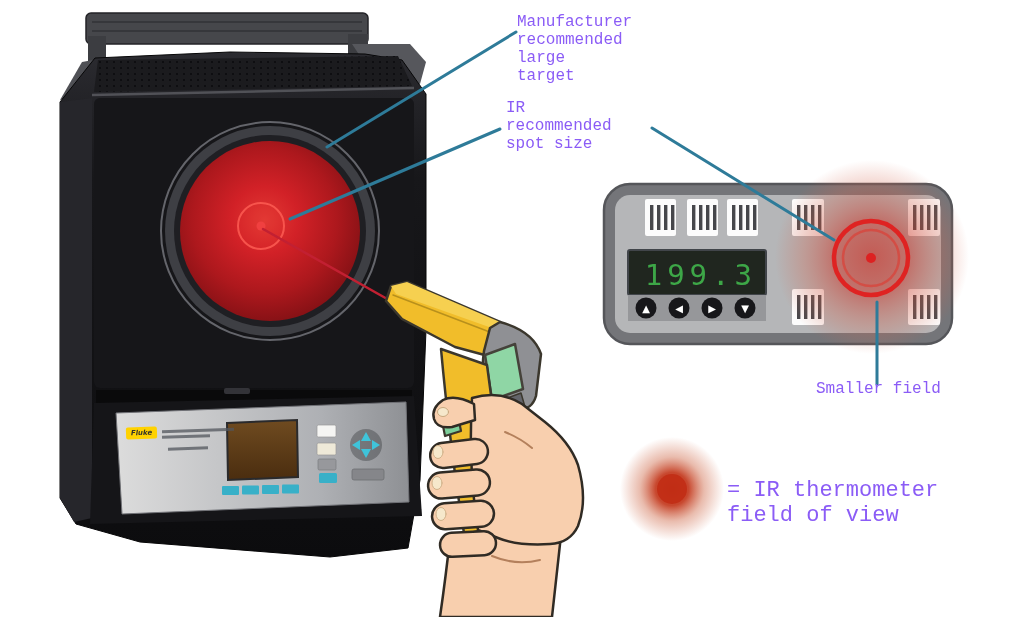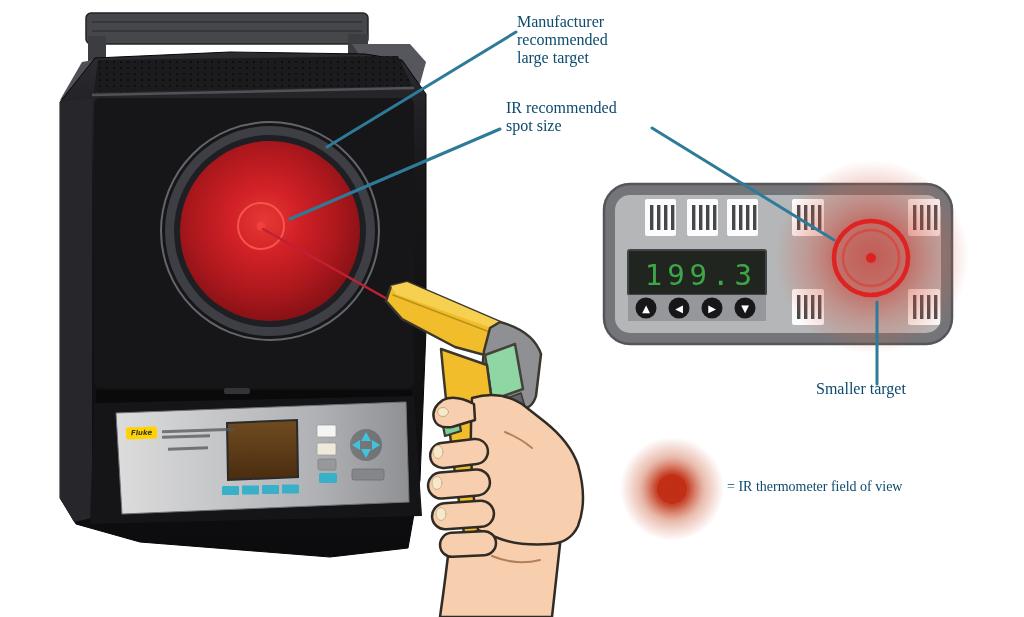--- a/index.html
+++ b/index.html
@@ -1,24 +1,24 @@
 <!DOCTYPE html>
 <html><head>
 <meta charset="utf-8">
 <style>
   html,body{margin:0;padding:0;background:#ffffff;}
   #stage{position:relative;width:1024px;height:617px;background:#ffffff;overflow:hidden;
          font-family:"DejaVu Serif", serif;}
   #scene{position:absolute;left:0;top:0;}
-  .callout{position:absolute;color:#0c4a6e;font-size:16px;line-height:1.13;
-           font-family:Liberation Serif, serif;}
+  .callout{position:absolute;color:#8b5cf6;font-size:16px;line-height:1.13;
+           font-family:Liberation Mono, monospace;}
   #callout-large{left:517px;top:13px;width:112px;}
   #callout-spot{left:506px;top:99px;width:126px;}
   #callout-smaller{left:816px;top:380px;width:150px;}
-  #legend-text{left:727px;top:479px;width:280px;font-size:14px;}
+  #legend-text{left:727px;top:479px;width:280px;font-size:22px;}
   #fluke-logo{position:absolute;left:126px;top:427px;width:31px;height:12px;background:#ffd200;
               border-radius:2px;transform:rotate(-2deg);display:flex;align-items:center;justify-content:center;
               font-family:"DejaVu Sans", sans-serif;font-size:7px;font-weight:bold;font-style:italic;color:#33332b;}
   .model-line{position:absolute;height:3px;background:#51555c;opacity:.75;transform:rotate(-2deg);}
   #model-line-1{left:162px;top:429px;width:72px;}
   #model-line-2{left:162px;top:435px;width:48px;}
   #model-line-3{left:168px;top:447px;width:40px;}
 </style>
 </head>
 <body>
@@ -225,21 +225,21 @@
   <g stroke-width="3" stroke-linecap="round">
     <line x1="516" y1="32" x2="327" y2="147" stroke="#2e7b99"></line>
     <line x1="500" y1="129" x2="290" y2="219" stroke="#2e7b99"></line>
     <line x1="652" y1="128" x2="834" y2="240" stroke="#2e7b99"></line>
     <line x1="877" y1="302" x2="877" y2="384" stroke="#2e7b99"></line>
   </g>
 </svg>
 
 <div class="callout" id="callout-large">Manufacturer recommended large target</div>
 <div class="callout" id="callout-spot">IR recommended spot size</div>
-<div class="callout" id="callout-smaller">Smaller target</div>
+<div class="callout" id="callout-smaller">Smaller field</div>
 <div class="callout" id="legend-text">= IR thermometer field of view</div>
 
 <div id="fluke-logo">
   <span>Fluke</span>
 </div>
 <div class="model-line" id="model-line-1"></div>
 <div class="model-line" id="model-line-2"></div>
 <div class="model-line" id="model-line-3"></div>
 
 </div>

